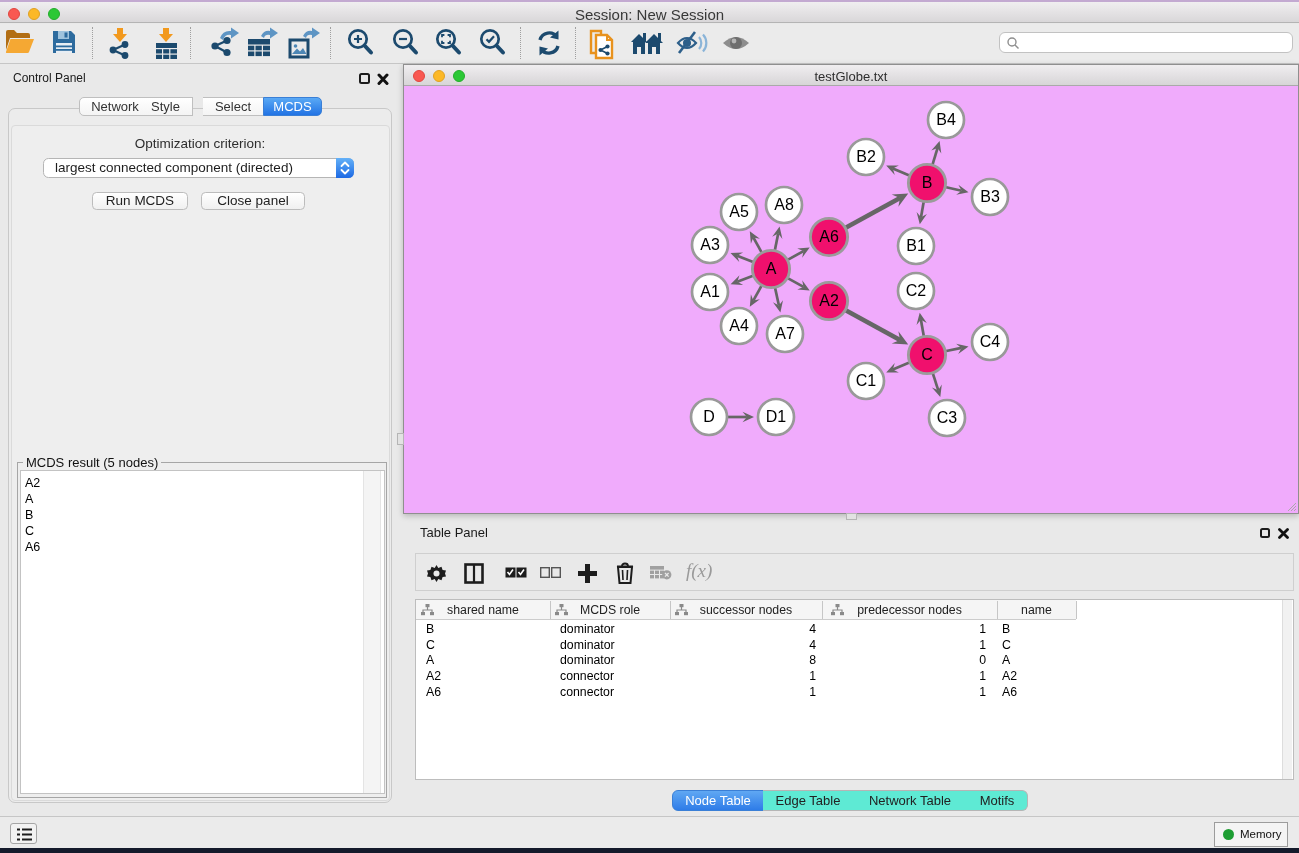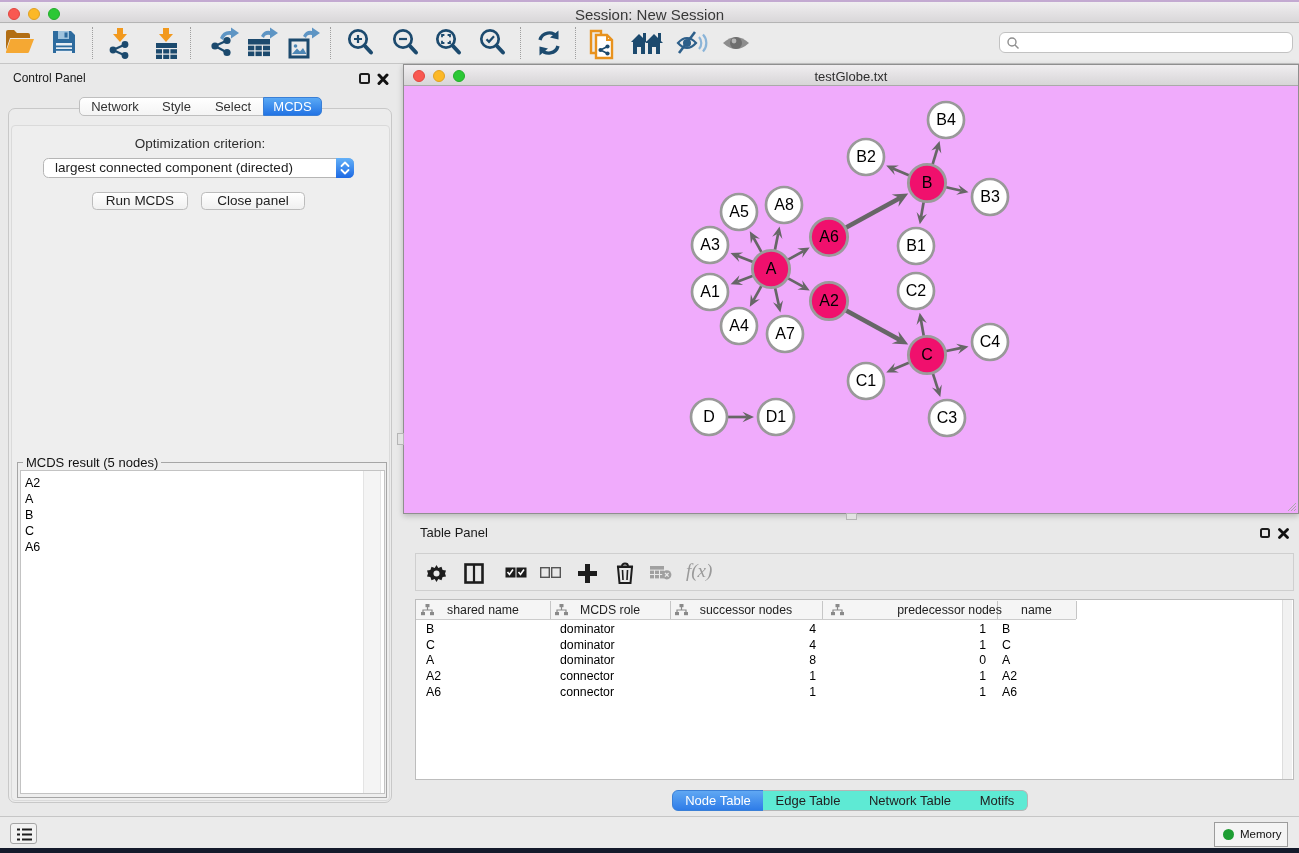--- a/index.html
+++ b/index.html
@@ -184,21 +184,21 @@
   </div>
 
 <div class="abs" id="cp-title">Control Panel</div>
 <div class="abs" id="cp-float"></div>
 <svg class="abs" style="left:377px;top:73px" width="12" height="12" viewBox="0 0 12 12">
     <path d="M2 2 L10 10.5 M10 2 L2 10.5" stroke="#111" stroke-width="3" stroke-linecap="round"></path>
   </svg>
 <div class="abs" id="cp-panel"></div>
 <div class="abs" id="cp-inner"></div>
 <div class="tab" style="left:79px; width:72px; border-radius:5px 0 0 5px;">Network</div>
-<div class="tab" style="left:150px; width:54px; border-left:none;">Style</div>
+<div class="tab" style="left:139px; width:54px; border-left:none;">Style</div>
 <div class="tab" style="left:203px; width:61px; border-left:none;">Select</div>
 <div class="tab" id="tab-mcds" style="left:263px; width:59px; border-radius:0 5px 5px 0;">MCDS</div>
 <div class="abs" id="opt-label">Optimization criterion:</div>
 <div class="abs" id="dropdown">largest connected component (directed)
   <div id="dd-step"><svg width="18" height="20" viewBox="0 0 18 20">
         <path d="M5.5 8 L9 4.5 L12.5 8" fill="none" stroke="#fff" stroke-width="1.8" stroke-linecap="round" stroke-linejoin="round"></path>
         <path d="M5.5 12 L9 15.5 L12.5 12" fill="none" stroke="#fff" stroke-width="1.8" stroke-linecap="round" stroke-linejoin="round"></path>
       </svg></div>
 </div>
 <div class="btn" style="left:92px; width:96px;">Run MCDS</div>
@@ -389,21 +389,21 @@
       <g fill="#8a8a8a">
         <rect x="4.5" y="0" width="4" height="3.2"></rect>
         <path d="M6.5 3 L6.5 6 M2 8 L2 6 L11 6 L11 8" stroke="#8a8a8a" stroke-width="1.2" fill="none"></path>
         <rect x="0" y="8" width="4" height="3.2"></rect>
         <rect x="9" y="8" width="4" height="3.2"></rect>
       </g>
     </svg>
   <div class="hlabel" style="left:0px; width:134px; text-align:center;">shared name</div>
   <div class="hlabel" style="left:134px; width:120px; text-align:center;">MCDS role</div>
   <div class="hlabel" style="left:254px; width:152px; text-align:center;">successor nodes</div>
-  <div class="hlabel" style="left:406px; width:175px; text-align:center;margin-left:40px;">predecessor nodes</div>
+  <div class="hlabel" style="left:406px; width:175px; text-align:center;">predecessor nodes</div>
   <div class="hlabel" style="left:581px; width:79px; text-align:center;">name</div>
   <div class="trow" style="left:10px; top:22px;">B<br>C<br>A<br>A2<br>A6</div>
   <div class="trow" style="left:144px; top:22px;">dominator<br>dominator<br>dominator<br>connector<br>connector</div>
   <div class="trow" style="left:300px; top:22px; width:100px; text-align:right;">4<br>4<br>8<br>1<br>1</div>
   <div class="trow" style="left:470px; top:22px; width:100px; text-align:right;">1<br>1<br>0<br>1<br>1</div>
   <div class="trow" style="left:586px; top:22px;">B<br>C<br>A<br>A2<br>A6</div>
   <div style="position:absolute; right:1px; top:0; width:10px; height:179px; background:#f1f1f1; border-left:1px solid #ddd;"></div>
 </div>
 <div class="btab" id="btab-node" style="left:672px; width:92px; border-radius:6px 0 0 6px;">Node Table</div>
 <div class="btab" style="left:763px; width:91px; border-left:none;">Edge Table</div>

